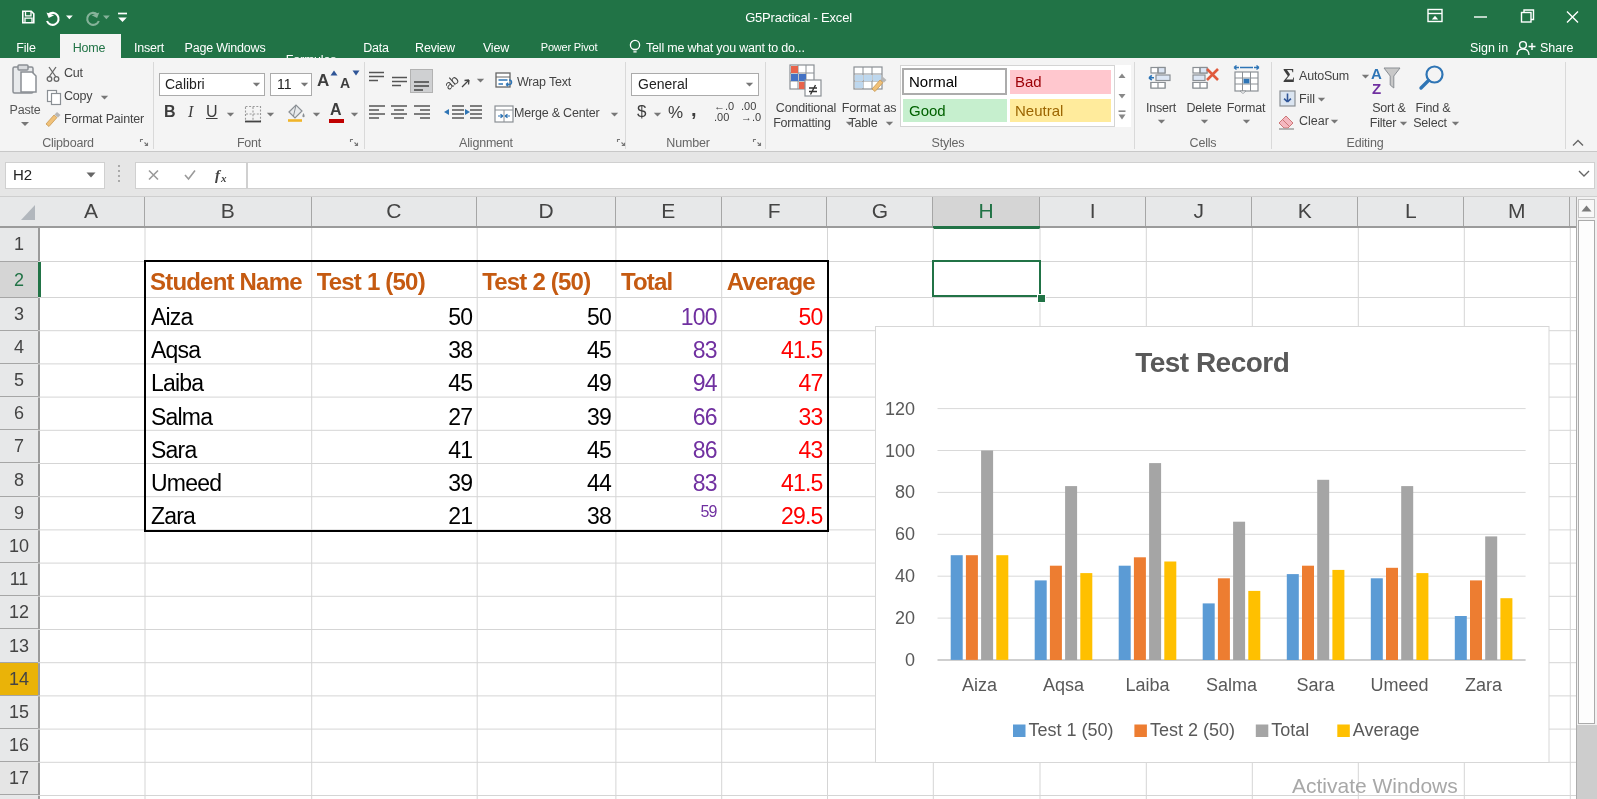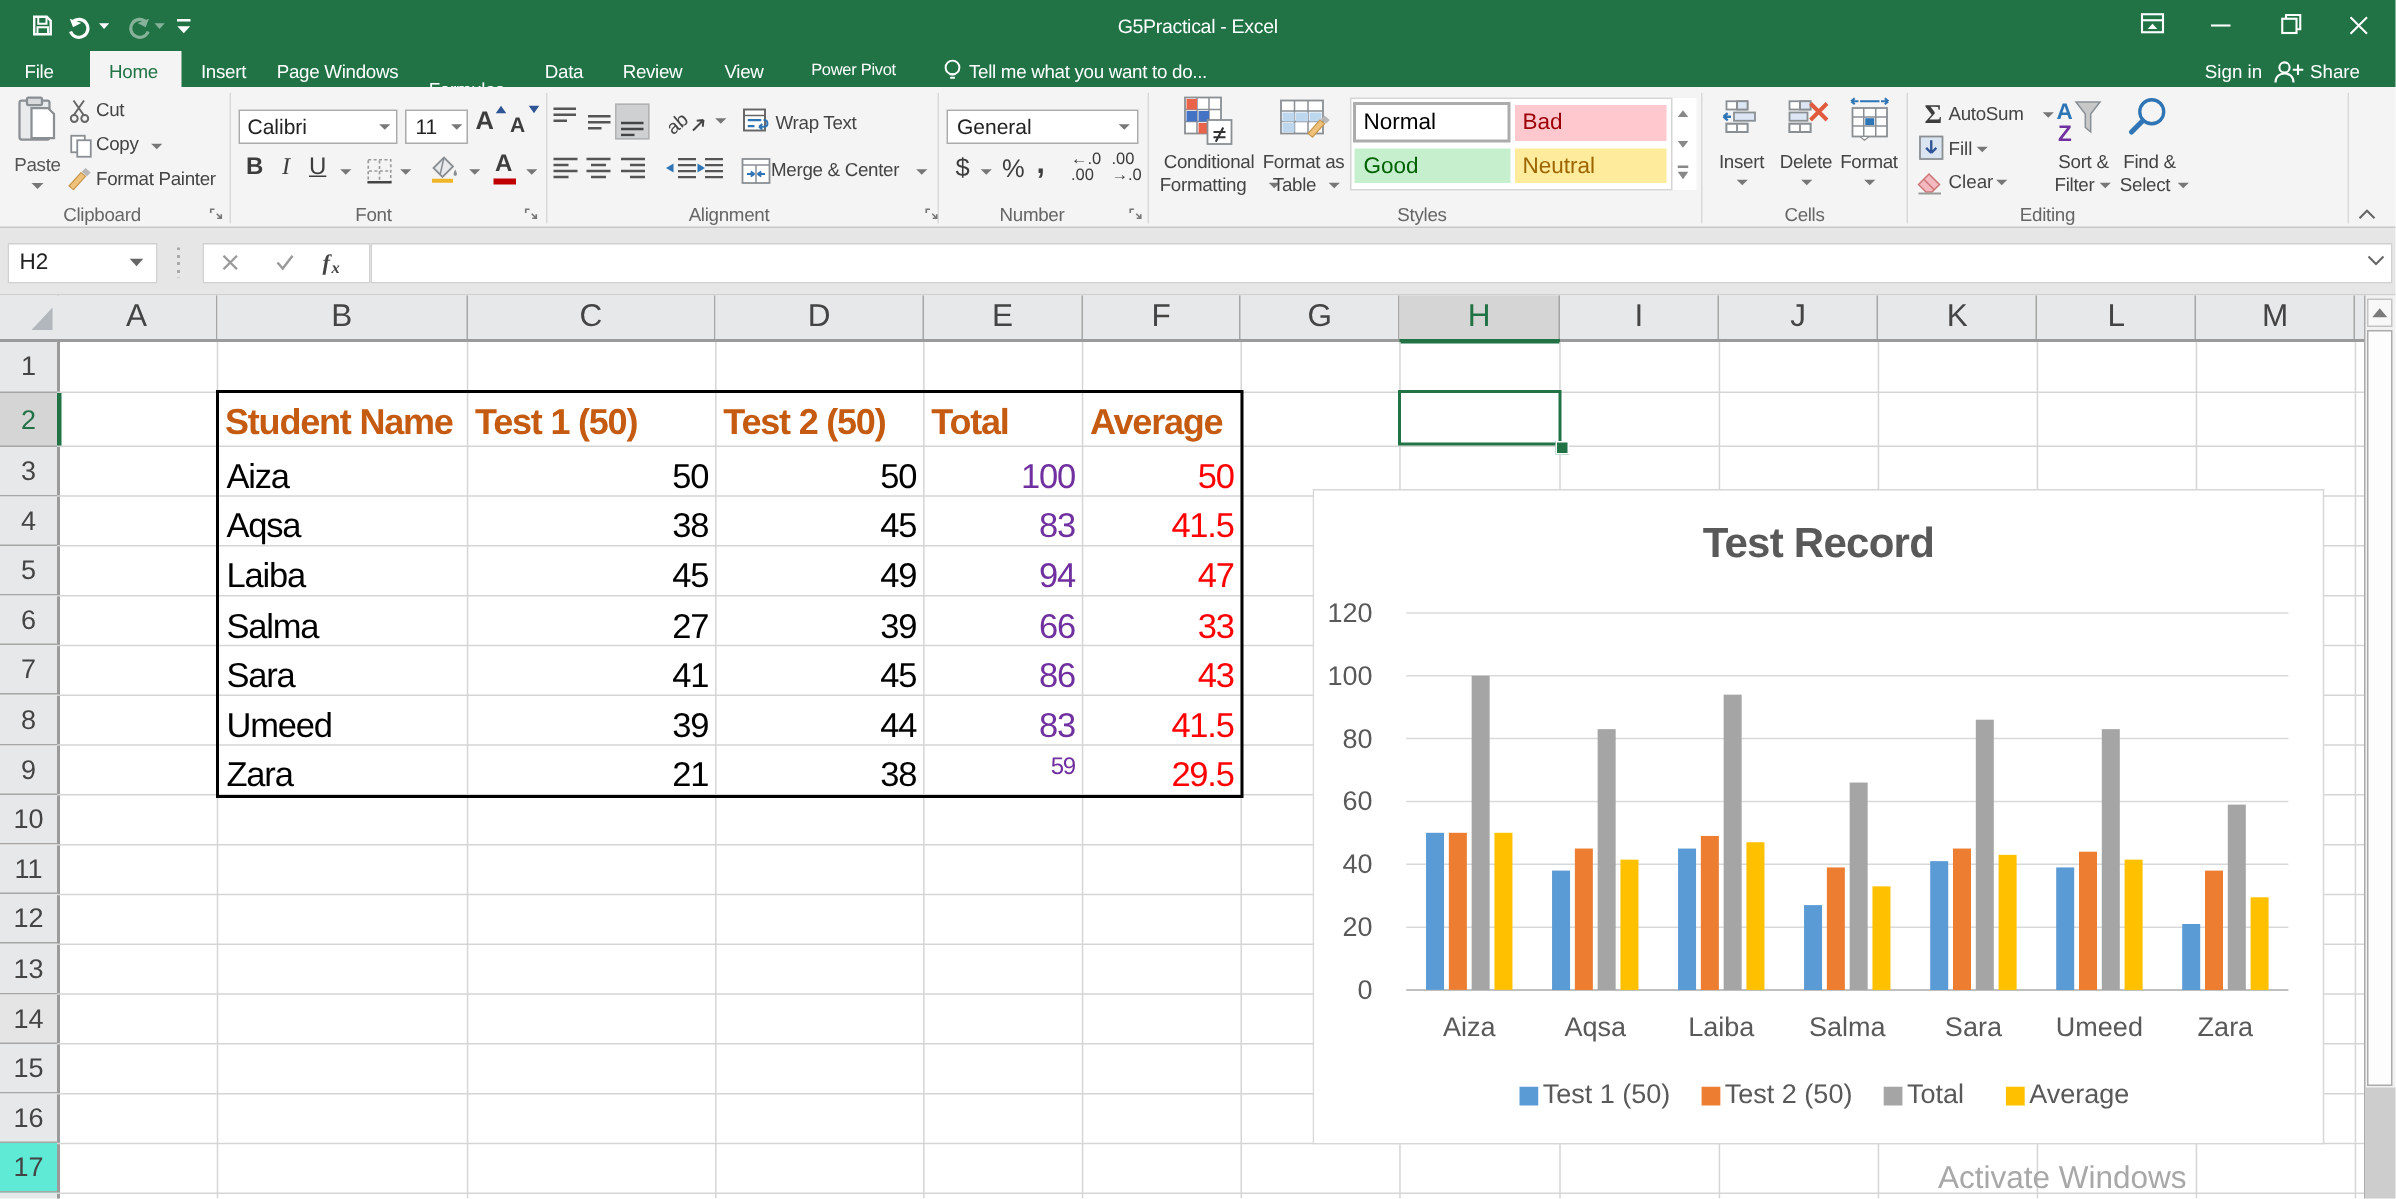--- a/index.html
+++ b/index.html
@@ -448,24 +448,24 @@
 <div class="ab" style="left:0;top:330.7px;width:38px;height:33.19999999999999px;background:#E7E8E9;box-sizing:border-box;border-bottom:1px solid #A6A6A6;font-size:18px;color:#444444;text-align:center;line-height:33.19999999999999px;">4</div>
 <div class="ab" style="left:0;top:363.9px;width:38px;height:33.200000000000045px;background:#E7E8E9;box-sizing:border-box;border-bottom:1px solid #A6A6A6;font-size:18px;color:#444444;text-align:center;line-height:33.200000000000045px;">5</div>
 <div class="ab" style="left:0;top:397.1px;width:38px;height:33.19999999999999px;background:#E7E8E9;box-sizing:border-box;border-bottom:1px solid #A6A6A6;font-size:18px;color:#444444;text-align:center;line-height:33.19999999999999px;">6</div>
 <div class="ab" style="left:0;top:430.3px;width:38px;height:33.19999999999999px;background:#E7E8E9;box-sizing:border-box;border-bottom:1px solid #A6A6A6;font-size:18px;color:#444444;text-align:center;line-height:33.19999999999999px;">7</div>
 <div class="ab" style="left:0;top:463.5px;width:38px;height:33.19999999999999px;background:#E7E8E9;box-sizing:border-box;border-bottom:1px solid #A6A6A6;font-size:18px;color:#444444;text-align:center;line-height:33.19999999999999px;">8</div>
 <div class="ab" style="left:0;top:496.7px;width:38px;height:33.19999999999999px;background:#E7E8E9;box-sizing:border-box;border-bottom:1px solid #A6A6A6;font-size:18px;color:#444444;text-align:center;line-height:33.19999999999999px;">9</div>
 <div class="ab" style="left:0;top:529.9px;width:38px;height:33.200000000000045px;background:#E7E8E9;box-sizing:border-box;border-bottom:1px solid #A6A6A6;font-size:18px;color:#444444;text-align:center;line-height:33.200000000000045px;">10</div>
 <div class="ab" style="left:0;top:563.1px;width:38px;height:33.19999999999993px;background:#E7E8E9;box-sizing:border-box;border-bottom:1px solid #A6A6A6;font-size:18px;color:#444444;text-align:center;line-height:33.19999999999993px;">11</div>
 <div class="ab" style="left:0;top:596.3px;width:38px;height:33.200000000000045px;background:#E7E8E9;box-sizing:border-box;border-bottom:1px solid #A6A6A6;font-size:18px;color:#444444;text-align:center;line-height:33.200000000000045px;">12</div>
 <div class="ab" style="left:0;top:629.5px;width:38px;height:33.200000000000045px;background:#E7E8E9;box-sizing:border-box;border-bottom:1px solid #A6A6A6;font-size:18px;color:#444444;text-align:center;line-height:33.200000000000045px;">13</div>
-<div class="ab" style="left:0;top:662.7px;width:38px;height:33.19999999999993px;background:#e5e5e5;box-sizing:border-box;border-bottom:1px solid #A6A6A6;font-size:18px;color:#444444;text-align:center;line-height:33.19999999999993px;">14</div>
+<div class="ab" style="left:0;top:662.7px;width:38px;height:33.19999999999993px;background:#eab308;box-sizing:border-box;border-bottom:1px solid #A6A6A6;font-size:18px;color:#444444;text-align:center;line-height:33.19999999999993px;">14</div>
 <div class="ab" style="left:0;top:695.9px;width:38px;height:33.200000000000045px;background:#E7E8E9;box-sizing:border-box;border-bottom:1px solid #A6A6A6;font-size:18px;color:#444444;text-align:center;line-height:33.200000000000045px;">15</div>
 <div class="ab" style="left:0;top:729.1px;width:38px;height:33.19999999999993px;background:#E7E8E9;box-sizing:border-box;border-bottom:1px solid #A6A6A6;font-size:18px;color:#444444;text-align:center;line-height:33.19999999999993px;">16</div>
-<div class="ab" style="left:0;top:762.3px;width:38px;height:33.200000000000045px;background:#5eead4;box-sizing:border-box;border-bottom:1px solid #A6A6A6;font-size:18px;color:#444444;text-align:center;line-height:33.200000000000045px;">17</div>
+<div class="ab" style="left:0;top:762.3px;width:38px;height:33.200000000000045px;background:#e5e5e5;box-sizing:border-box;border-bottom:1px solid #A6A6A6;font-size:18px;color:#444444;text-align:center;line-height:33.200000000000045px;">17</div>
 <div class="ab" style="left:38px;top:261.5px;width:2.5px;height:36px;background:#217346;"></div>
 <svg class="ab" style="left:38px;top:228px" width="1538" height="571" viewBox="0 0 1538 571">
     <line x1="107" y1="0" x2="107" y2="571" stroke="#D5D5D5" stroke-width="1"></line>
     <line x1="273.7" y1="0" x2="273.7" y2="571" stroke="#D5D5D5" stroke-width="1"></line>
     <line x1="439.2" y1="0" x2="439.2" y2="571" stroke="#D5D5D5" stroke-width="1"></line>
     <line x1="577.9" y1="0" x2="577.9" y2="571" stroke="#D5D5D5" stroke-width="1"></line>
     <line x1="683.7" y1="0" x2="683.7" y2="571" stroke="#D5D5D5" stroke-width="1"></line>
     <line x1="789.5" y1="0" x2="789.5" y2="571" stroke="#D5D5D5" stroke-width="1"></line>
     <line x1="895.3" y1="0" x2="895.3" y2="571" stroke="#D5D5D5" stroke-width="1"></line>
     <line x1="1002" y1="0" x2="1002" y2="571" stroke="#D5D5D5" stroke-width="1"></line>

